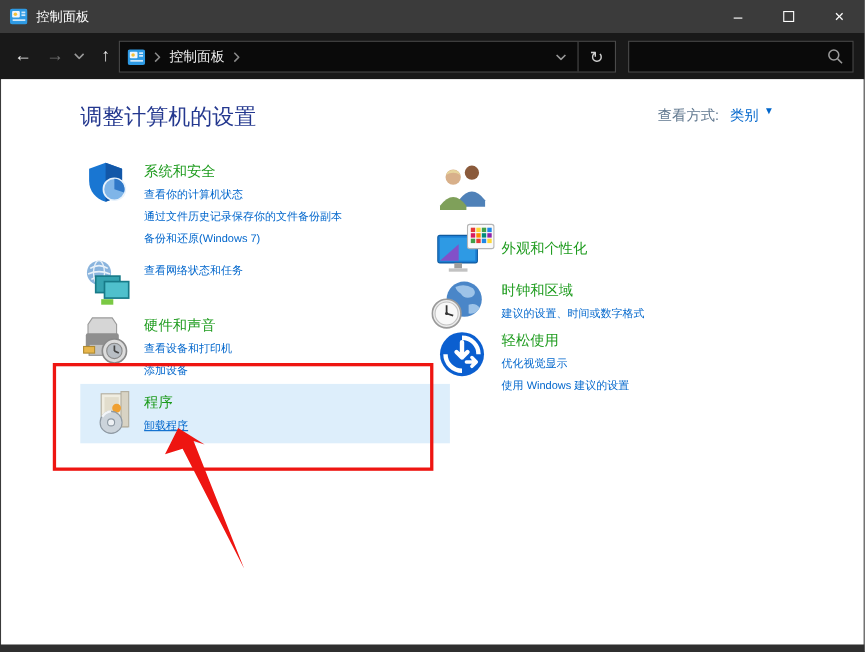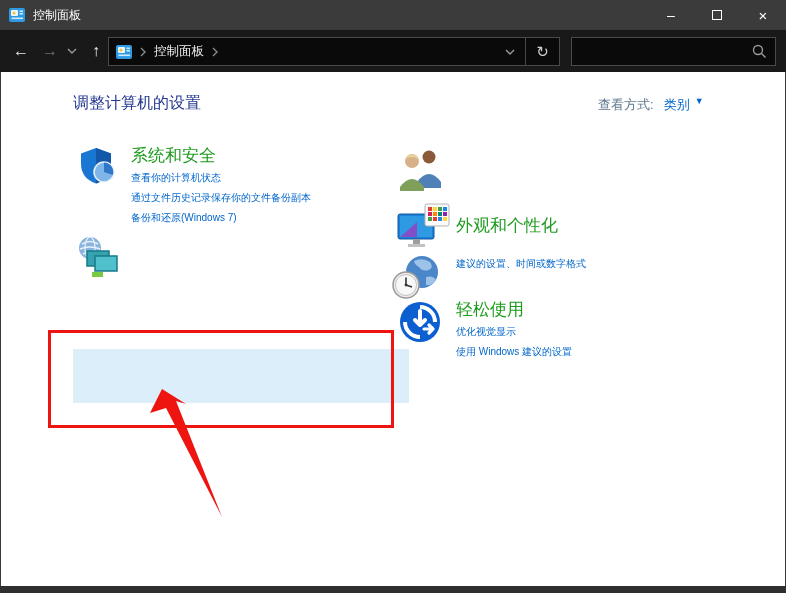--- a/index.html
+++ b/index.html
@@ -28,32 +28,32 @@
   .crumb { color:#f0f0f0; font-size:12.5px; white-space:nowrap; }
   .addr-right { position:absolute; right:0; top:0; height:27px; display:flex; align-items:center; }
   .addr-dd { width:30px; height:27px; display:flex; align-items:center; justify-content:center; }
   .addr-refresh { width:34px; height:27px; display:flex; align-items:center; justify-content:center; border-left:1px solid #4a4a4a; color:#cfcfcf; font-size:15px; }
   .searchbox { position:absolute; left:571px; top:7px; width:205px; height:29px; background:#0a0a0a; border:1px solid #4a4a4a; }
   .searchbox input { position:absolute; left:6px; top:1px; width:170px; height:25px; background:transparent; border:0; outline:none; color:#ddd; font-size:12px; }
   .searchbox .mag { position:absolute; right:8px; top:6px; }
 
   
   .content { position:absolute; top:72px; left:1px; width:784px; height:514px; background:#ffffff; }
-  .page-heading { position:absolute; left:72px; top:21px; font-size:16px; color:#24388f; white-space:nowrap; }
+  .page-heading { position:absolute; left:72px; top:21px; font-size:20px; color:#24388f; white-space:nowrap; }
   .viewby { position:absolute; left:597px; top:24px; font-size:13px; white-space:nowrap; display:flex; align-items:flex-start; }
   .viewby .vb-label { color:#61788f; margin-right:10px; }
   .viewby .vb-value { color:#0066cc; }
   .viewby .vb-tri { color:#0066cc; font-size:9px; margin-left:5px; }
 
   .sec { position:absolute; left:75px; width:330px; }
   .sec.right { left:396px; }
   .sec .icon { position:absolute; left:0; top:0; }
   .sec .sec-text { margin-left:55px; }
   .sec.right .sec-text { margin-left:59px; }
-  .sec-title { display:inline-block; font-size:17px; line-height:22px; color:#1d9b1d; text-decoration:none; white-space:nowrap; cursor:pointer; }
+  .sec-title { display:inline-block; font-size:13px; line-height:22px; color:#1d9b1d; text-decoration:none; white-space:nowrap; cursor:pointer; }
   .links { margin-top:1px; }
   .lnk { display:block; font-size:10px; line-height:20px; color:#0066cc; text-decoration:none; white-space:nowrap; cursor:pointer; }
   .lnk.with-shield { display:flex; align-items:center; }
   .lnk .uac { margin-right:5px; display:inline-flex; }
   .lnk.hover { text-decoration:underline; }
 
   .hover-band { position:absolute; left:72px; top:277px; width:336px; height:54px; background:#ddeefb; }
   .sec.programs { top:283px; }
   .sec.programs .icon { left:10px; top:-2px; }
 
@@ -182,24 +182,67 @@
         <svg width="46" height="44" viewBox="0 0 46 44">
           <circle cx="14" cy="12" r="11" fill="#8ab4dd"></circle>
           <path d="M6 8 Q14 3 22 8 M4 13 Q14 9 24 13 M7 18 Q14 14 21 18" stroke="#e8f1f9" stroke-width="1.5" fill="none"></path>
           <ellipse cx="14" cy="12" rx="5" ry="11" fill="none" stroke="#e8f1f9" stroke-width="1.2"></ellipse>
           <rect x="11" y="15" width="22" height="15" fill="#35a3b0" stroke="#177a88" stroke-width="1.5"></rect>
           <rect x="19" y="20" width="22" height="15" fill="#4fc0cc" stroke="#177a88" stroke-width="1.5"></rect>
           <rect x="16" y="36" width="11" height="5" fill="#7ac943"></rect>
         </svg>
       </span>
       <div class="sec-text">
-      </div>
-    </div>
-
-
+        <div class="links">
+          <a class="lnk">查看网络状态和任务</a>
+        </div>
+      </div>
+    </div>
+
+    <div class="sec" style="top:213px">
+      <span class="icon" style="left:-6px">
+        <svg width="48" height="48" viewBox="0 0 48 48">
+          <path d="M14 4 h18 l4 6 v10 h-26 v-10 z" fill="#d6d6d6" stroke="#9a9a9a"></path>
+          <rect x="8" y="18" width="30" height="13" rx="2" fill="#8f8f8f"></rect>
+          <rect x="11" y="28" width="20" height="10" fill="#c2c2c2" stroke="#8f8f8f"></rect>
+          <rect x="6" y="30" width="10" height="6" fill="#e8b64c" stroke="#b08a32"></rect>
+          <circle cx="34" cy="34" r="11" fill="#dcdcdc" stroke="#8a8a8a" stroke-width="1.5"></circle>
+          <circle cx="34" cy="34" r="7" fill="#b8bec4" stroke="#8a8a8a"></circle>
+          <line x1="34" y1="34" x2="34" y2="29" stroke="#444" stroke-width="1.5"></line>
+          <line x1="34" y1="34" x2="38" y2="36" stroke="#444" stroke-width="1.5"></line>
+        </svg>
+      </span>
+      <div class="sec-text">
+        <a class="sec-title">硬件和声音</a>
+        <div class="links">
+          <a class="lnk">查看设备和打印机</a>
+          <a class="lnk">添加设备</a>
+        </div>
+      </div>
+    </div>
+
+    <div class="sec programs">
+      <span class="icon">
+        <svg width="40" height="44" viewBox="0 0 40 44">
+          <rect x="6" y="5" width="24" height="30" fill="#f0ede1" stroke="#b2ad9d"></rect>
+          <rect x="24" y="3" width="7" height="32" fill="#d8d3c4" stroke="#b2ad9d"></rect>
+          <rect x="9" y="8" width="13" height="18" fill="#e2ddcc"></rect>
+          <circle cx="20" cy="18" r="4" fill="#f0a030"></circle>
+          <circle cx="15" cy="31" r="10" fill="#ccd4db" stroke="#8e99a3"></circle>
+          <circle cx="15" cy="31" r="3.2" fill="#eef1f4" stroke="#8e99a3"></circle>
+          <path d="M7 26 A10 10 0 0 1 15 21" stroke="#f2f5f8" stroke-width="2" fill="none"></path>
+        </svg>
+      </span>
+      <div class="sec-text">
+        <a class="sec-title">程序</a>
+        <div class="links">
+          <a class="lnk hover">卸载程序</a>
+        </div>
+      </div>
+    </div>
 
     <div class="sec right" style="top:74px">
       <span class="icon">
         <svg width="50" height="46" viewBox="0 0 50 46">
           <circle cx="32" cy="11" r="6.5" fill="#8a5a3b"></circle>
           <path d="M20 36 Q32 20 44 36 L44 42 L20 42 Z" fill="#4f81b8"></path>
           <circle cx="15" cy="15" r="7" fill="#d8b08a"></circle>
           <path d="M8.5 13 A7 7 0 0 1 21.5 13 Q15 9 8.5 13 Z" fill="#e6d49c"></path>
           <path d="M3 41 Q15 25 27 41 L27 45 L3 45 Z" fill="#7fa05a"></path>
         </svg>
@@ -243,20 +286,21 @@
           <path d="M22 8 Q30 4 38 9 Q42 14 37 17 Q30 19 27 14 Q23 12 22 8 Z" fill="#9dc3e8"></path>
           <path d="M34 24 Q41 22 44 27 Q41 33 34 32 Z" fill="#9dc3e8"></path>
           <circle cx="14" cy="32" r="13" fill="#ececec" stroke="#9a9a9a" stroke-width="1.5"></circle>
           <circle cx="14" cy="32" r="10.5" fill="#f8f8f8" stroke="#c2c2c2"></circle>
           <line x1="14" y1="32" x2="14" y2="24.5" stroke="#333" stroke-width="1.6"></line>
           <line x1="14" y1="32" x2="20" y2="34" stroke="#333" stroke-width="1.6"></line>
           <circle cx="14" cy="32" r="1.4" fill="#333"></circle>
         </svg>
       </span>
       <div class="sec-text">
+        <a class="sec-title">时钟和区域</a>
         <div class="links">
           <a class="lnk">建议的设置、时间或数字格式</a>
         </div>
       </div>
     </div>
 
     <div class="sec right" style="top:227px">
       <span class="icon">
         <svg width="46" height="46" viewBox="0 0 46 46">
           <circle cx="23" cy="23" r="20" fill="#0b5fd0"></circle>

